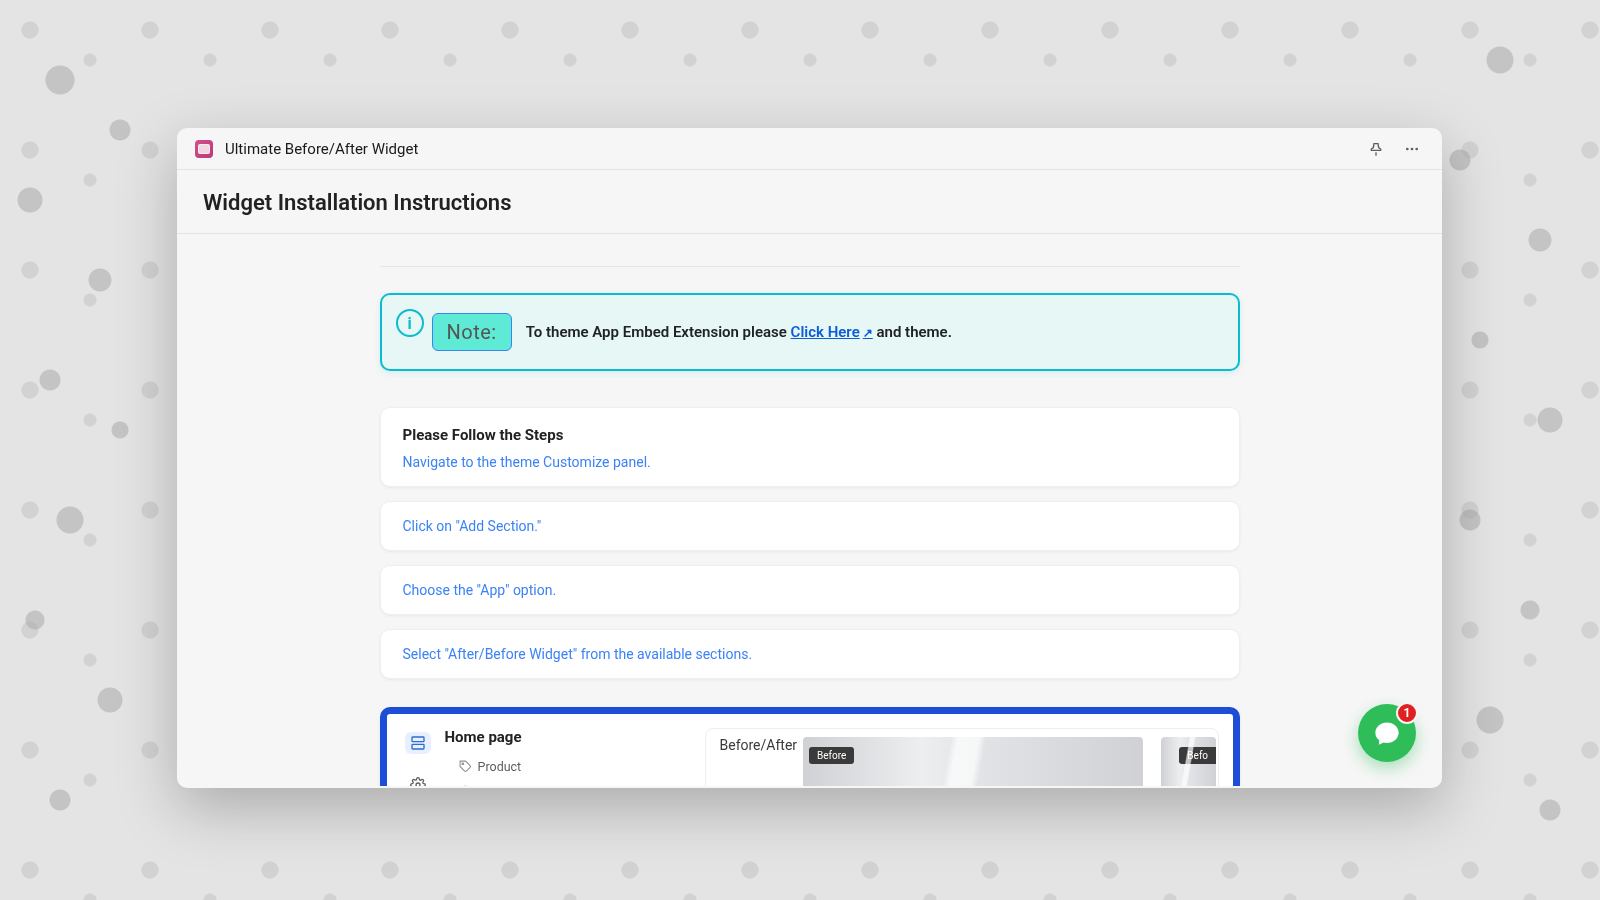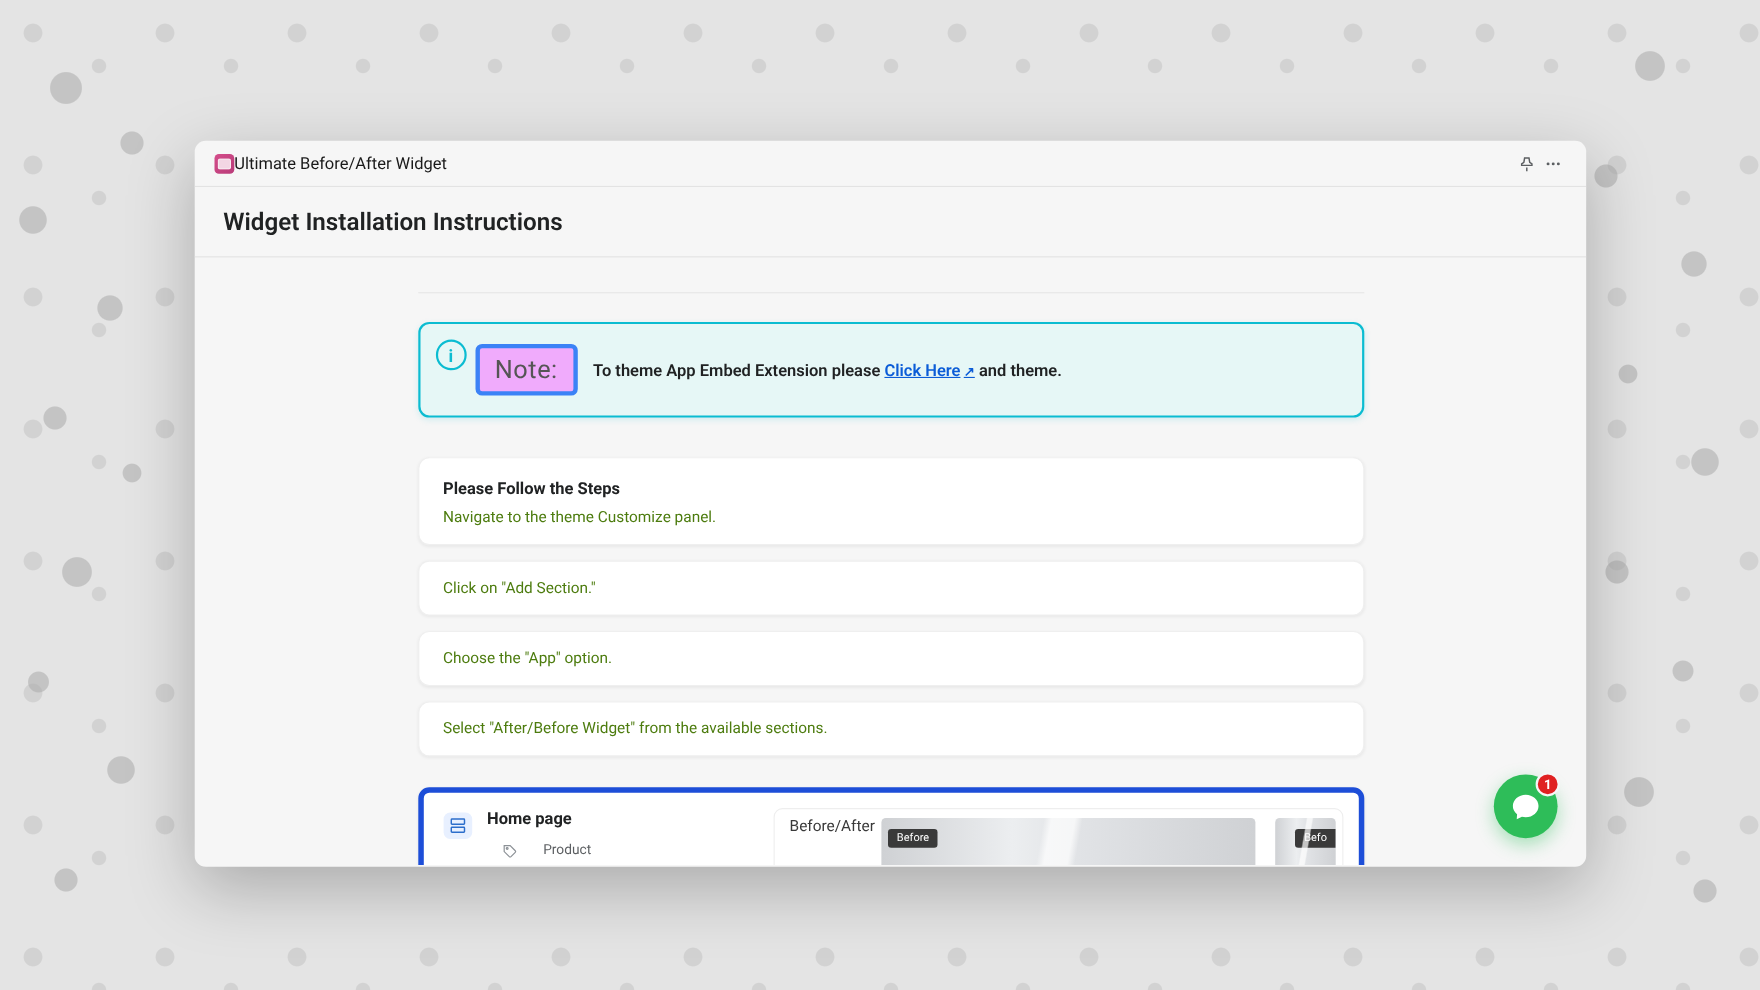--- a/index.html
+++ b/index.html
@@ -60,21 +60,21 @@
     left:177px;top:128px;
     width:1265px;height:660px;
     background:var(--panel-bg);
     border-radius:10px;
     box-shadow:0 20px 60px rgba(0,0,0,0.25);
     overflow:hidden;
   }
 
   .titlebar{
     height:42px;border-bottom:1px solid var(--border);
-    display:flex;align-items:center;padding:0 18px;
+    display:flex;align-items:center;padding:0 18px;gap:12px;
   }
   .app-icon{width:18px;height:18px;border-radius:4px;
     background:linear-gradient(135deg,#d44d8a,#b93c79);
     display:flex;align-items:center;justify-content:center;}
   .app-icon::after{content:"";width:10px;height:8px;border-radius:2px;
     background:#f3d6e4;border:1px solid rgba(255,255,255,0.5);}
   .titlebar-title{font-size:15px;color:#1a1a1a;}
   .titlebar-spacer{flex:1;}
   .titlebar-btn{width:24px;height:24px;display:flex;align-items:center;justify-content:center;
     color:#5c5f62;cursor:pointer;border-radius:4px;}
@@ -103,62 +103,62 @@
   .note-info-icon{
     position:absolute;left:14px;top:14px;
     width:28px;height:28px;border-radius:50%;
     border:2px solid #0bbcd1;
     display:flex;align-items:center;justify-content:center;
     color:#0bbcd1;font-weight:bold;font-size:16px;
     background:#e6f7f6;
   }
   .note-row{display:flex;align-items:center;gap:14px;flex-wrap:wrap;}
   .note-badge{
-    background:#f0abfc;border:4px solid #3b82f6;border-radius:6px;
-    padding:6px 14px;font-size:23px;color:#555;letter-spacing:0.5px;
+    background:#5eead4;border:1px solid #3b82f6;border-radius:6px;
+    padding:6px 14px;font-size:20px;color:#555;letter-spacing:0.5px;
   }
   .note-text{font-size:15px;font-weight:600;}
   .note-link{color:var(--link);text-decoration:underline;font-weight:600;margin-top:40px;}
   .ext-icon{font-size:12px;margin-left:3px;color:var(--link);}
 
   .steps{margin-top:36px;display:flex;flex-direction:column;gap:14px;}
   .step-card{
     background:var(--card-bg);
     border-radius:10px;
     padding:16px 22px;
     box-shadow:var(--shadow);
     border:1px solid #efefef;
   }
   .step-card .strong{font-weight:700;font-size:15px;margin:2px 0 10px;}
-  .step-card .line{font-size:14px;color:#4d7c0f;}
+  .step-card .line{font-size:14px;color:#3b82f6;}
 
   
   .preview-card{
     background:var(--card-bg);
     border-radius:10px;
     padding:14px;
     margin-top:14px;
     box-shadow:var(--shadow);
-    border:5px solid #1d4ed8;
+    border:7px solid #1d4ed8;
     display:flex;gap:14px;
     height:110px;
     overflow:hidden;
   }
   .preview-side{
     width:290px;height:100%;
     display:flex;gap:6px;
   }
   .rail{
     width:34px;display:flex;flex-direction:column;align-items:center;gap:20px;padding-top:4px;
   }
   .rail-ic{width:26px;height:26px;border-radius:6px;display:flex;align-items:center;justify-content:center;color:#5c5f62;}
   .rail-ic.active{background:#e8f0ff;color:#2c6ecb;}
   .side-list{flex:1;padding-top:0;}
   .side-title{font-weight:700;font-size:15px;margin:0 0 8px 4px;}
-  .side-item{display:flex;align-items:flex-end;gap:24px;font-size:12.5px;color:#5c5f62;padding:5px 6px 5px 18px;}
+  .side-item{display:flex;align-items:center;gap:6px;font-size:12.5px;color:#5c5f62;padding:5px 6px 5px 18px;}
   .side-item svg{color:#8c9196;}
 
   .preview-main{
     flex:1;border:1px solid #eee;border-radius:8px;padding:8px 14px;
     display:flex;gap:6px;overflow:hidden;
   }
   .ba-title{text-align:center;font-size:14px;color:#3a3a3a;}
   .ba-row{display:flex;gap:18px;justify-content:center;}
   .ba-img{
     position:relative;width:340px;height:70px;border-radius:4px;overflow:hidden;

